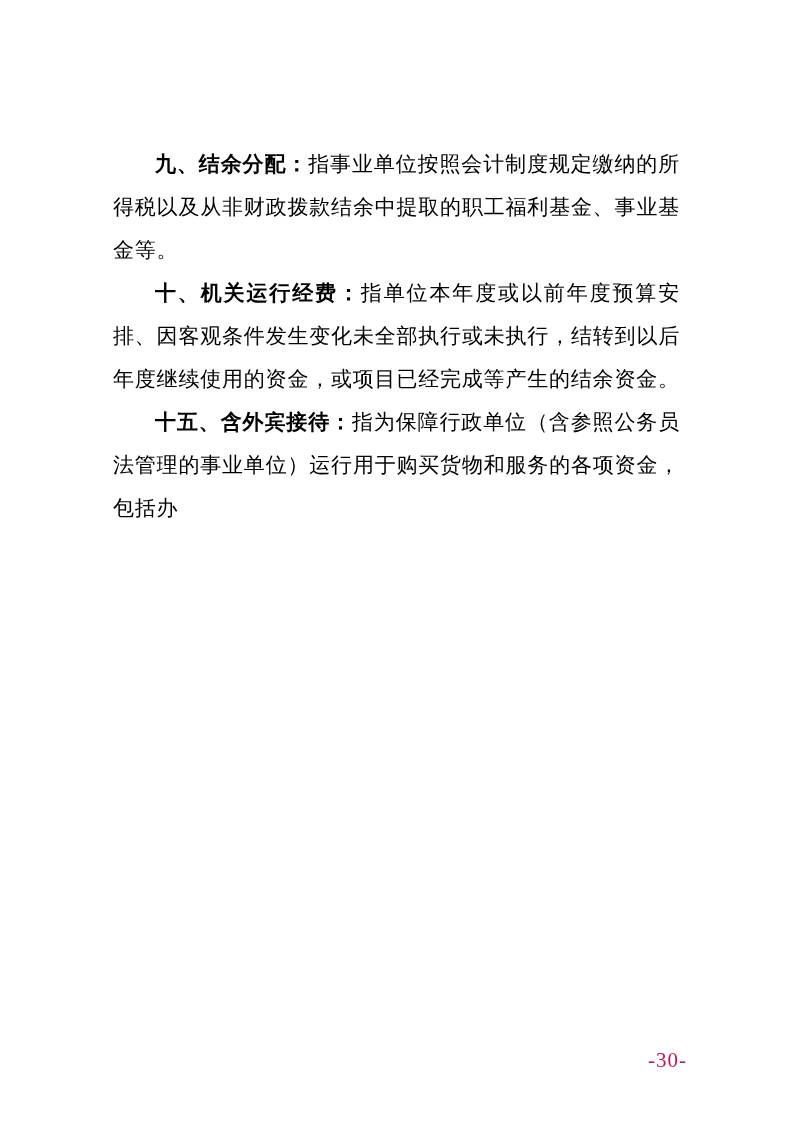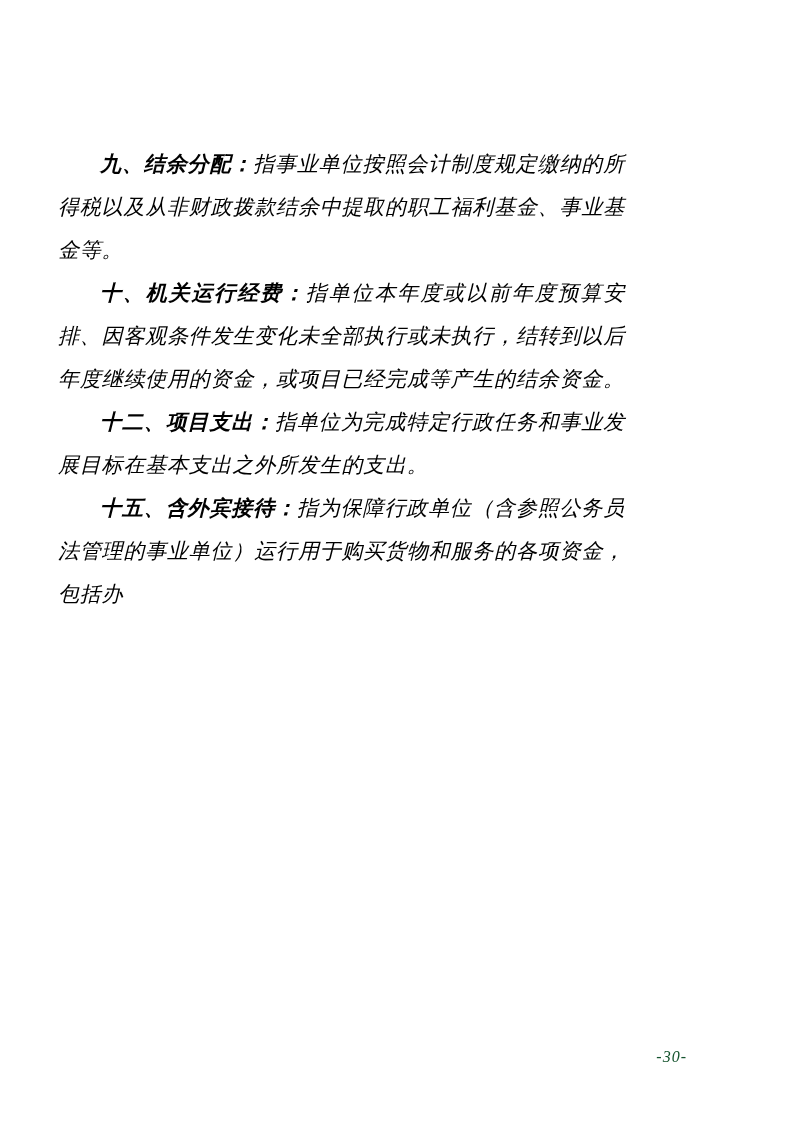--- a/index.html
+++ b/index.html
@@ -7,62 +7,60 @@
     padding: 0;
     background: #ffffff;
   }
   .page {
     position: relative;
     width: 793px;
     height: 1122px;
     margin: 0 auto;
     background: #ffffff;
     box-sizing: border-box;
-    padding: 143px 113px 0 58px;
+    padding: 143px 113px 0 113px;
     overflow: hidden;
     font-family: "Liberation Serif", "DejaVu Serif", serif;
     color: #000000;
-    font-style: italic;
   }
   .content {
     width: 567px;
   }
   p.para {
     margin: 0;
     font-size: 21px;
     line-height: 43px;
     letter-spacing: 0.8px;
     text-align: justify;
     text-indent: 2em;
     word-break: break-all;
   }
   .term {
     font-weight: bold;
   }
   .page-number {
     position: absolute;
     top: 1048px;
     right: 106px;
-    font-size: 16px;
+    font-size: 21px;
     letter-spacing: 1px;
-    color: #14532d;
+    color: #be185d;
   }
 </style>
 </head>
 <body>
 
 <div class="page">
   <div class="content">
 
     <p class="para"><span class="term">九、结余分配：</span><span>指事业单位按照会计制度规定缴纳的所得税以及从非财政拨款结余中提取的职工福利基金、事业基金等。</span></p>
 
     <p class="para"><span class="term">十、机关运行经费：</span><span>指单位本年度或以前年度预算安排、因客观条件发生变化未全部执行或未执行，结转到以后年度继续使用的资金，或项目已经完成等产生的结余资金。</span></p>
 
 
-    <p class="para"><span class="term">十二、项目支出：</span><span>指单位为完成特定行政任务和事业发展目标在基本支出之外所发生的支出。</span></p>
 
 
 
     <p class="para"><span class="term">十五、含外宾接待：</span><span>指为保障行政单位（含参照公务员法管理的事业单位）运行用于购买货物和服务的各项资金，包括办</span></p>
 
   </div>
 
   <div class="page-number">-30-</div>
 </div>
 

